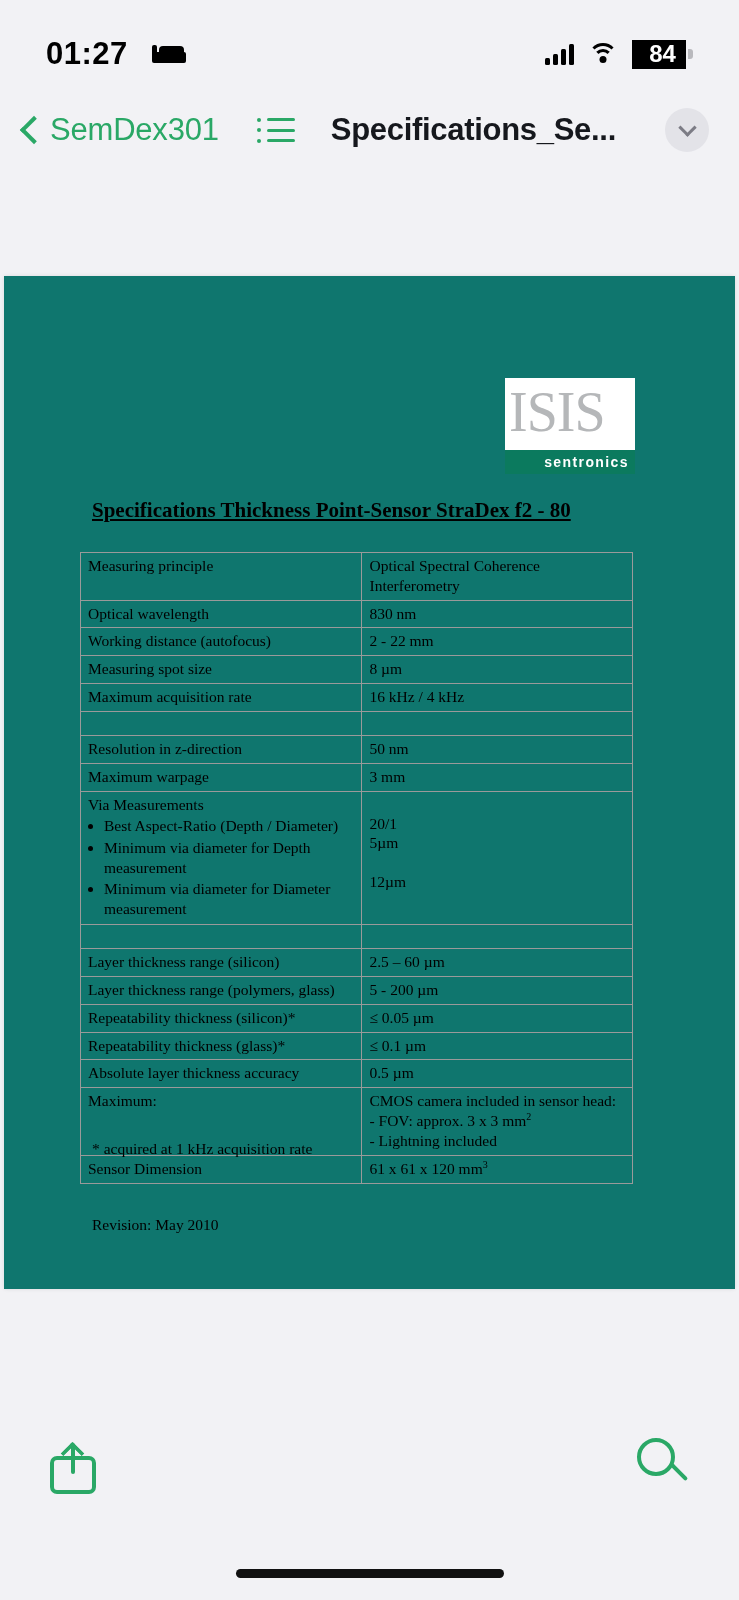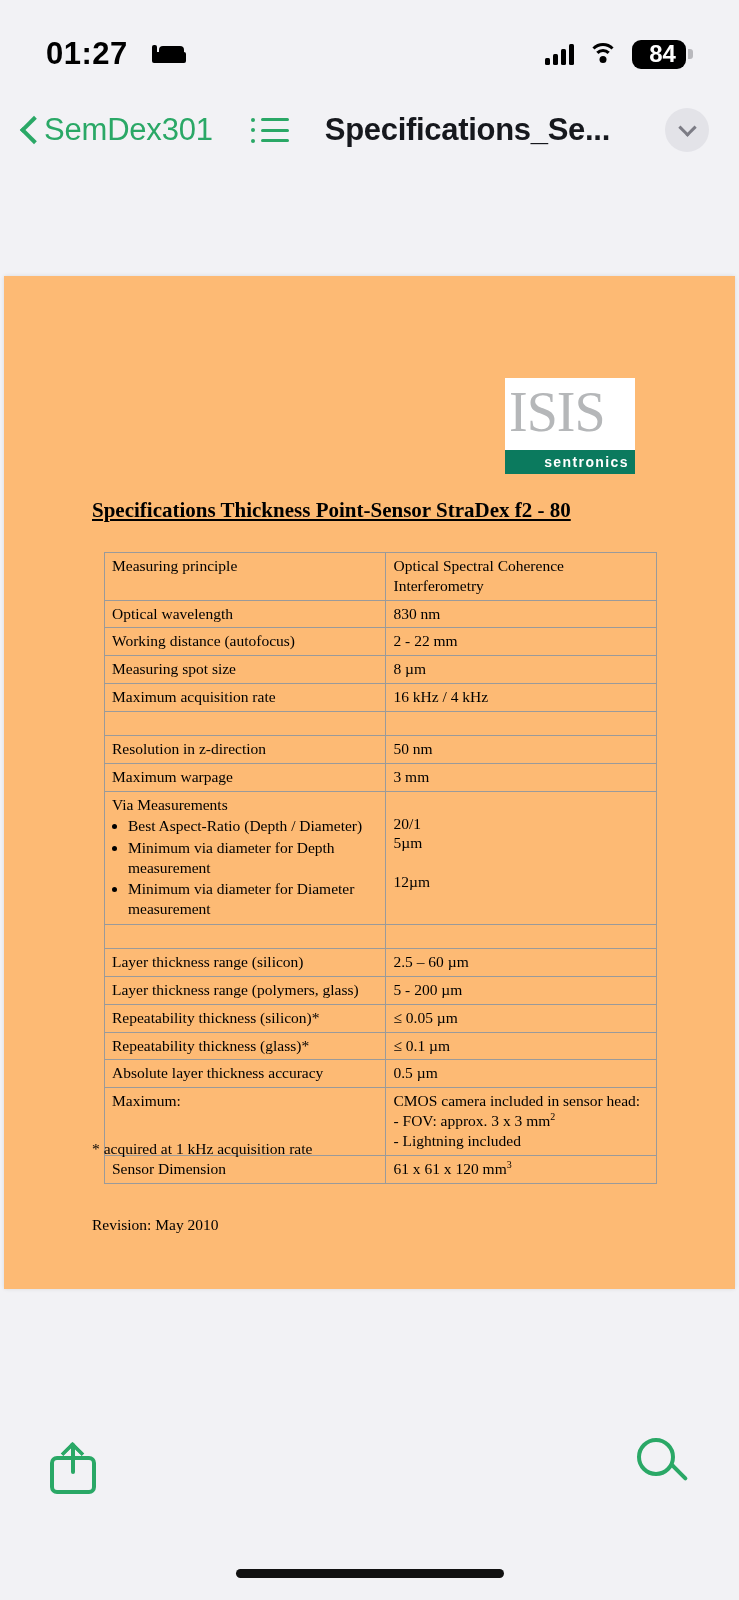--- a/index.html
+++ b/index.html
@@ -76,21 +76,21 @@
   .wifi i.c {
     width: 7px; height: 7px; top: 13px; background: #000;
     border: none; border-radius: 50%;
   }
   .battery {
     display: flex; align-items: center;
   }
   .batt-body {
     background: #000;
     color: #fff;
-    border-radius: 9px;
+    border-radius: 0;
     font-size: 24px;
     font-weight: 700;
     padding: 2px 2px 3px 9px;
     line-height: 1;
     min-width: 54px;
     text-align: center;
   }
   .batt-cap {
     width: 5px; height: 10px; background: #b9b9bd;
     border-radius: 0 3px 3px 0; margin-left: 2px;
@@ -100,20 +100,21 @@
   .navbar {
     height: 80px;
     display: flex;
     align-items: center;
     padding: 0 30px 0 18px;
     gap: 14px;
   }
   .back-group {
     display: flex;
     align-items: center;
+    gap: 6px;
     color: #2aa866;
   }
   .chev-left {
     width: 20px; height: 20px;
     border-left: 4px solid #2aa866;
     border-bottom: 4px solid #2aa866;
     transform: rotate(45deg);
     margin-left: 6px;
   }
   .back-label {
@@ -162,21 +163,21 @@
     transform: rotate(45deg) translate(-2px,-2px);
   }
 
   
   .page-wrap {
     position: absolute;
     top: 276px;
     left: 4px;
     width: 731px;
     height: 1013px;
-    background: #fdba74;
+    background: #0f766e;
     box-shadow: 0 0 4px rgba(0,0,0,0.10);
   }
   .page-inner {
     position: relative;
     width: 100%;
     height: 100%;
     font-family: "Liberation Serif", serif;
     color: #000;
   }
 
@@ -219,21 +220,21 @@
     font-size: 21px;
     font-weight: 700;
     text-decoration: underline;
     font-family: "Liberation Serif", serif;
     white-space: nowrap;
   }
 
   table.spec {
     position: absolute;
     top: 276px;
-    left: 100px;
+    left: 76px;
     width: 553px;
     border-collapse: collapse;
     font-size: 15.5px;
     font-family: "Liberation Serif", serif;
   }
   table.spec td {
     border: 1px solid #9a9a9a;
     padding: 3px 6px 4px 7px;
     vertical-align: top;
     line-height: 1.28;

